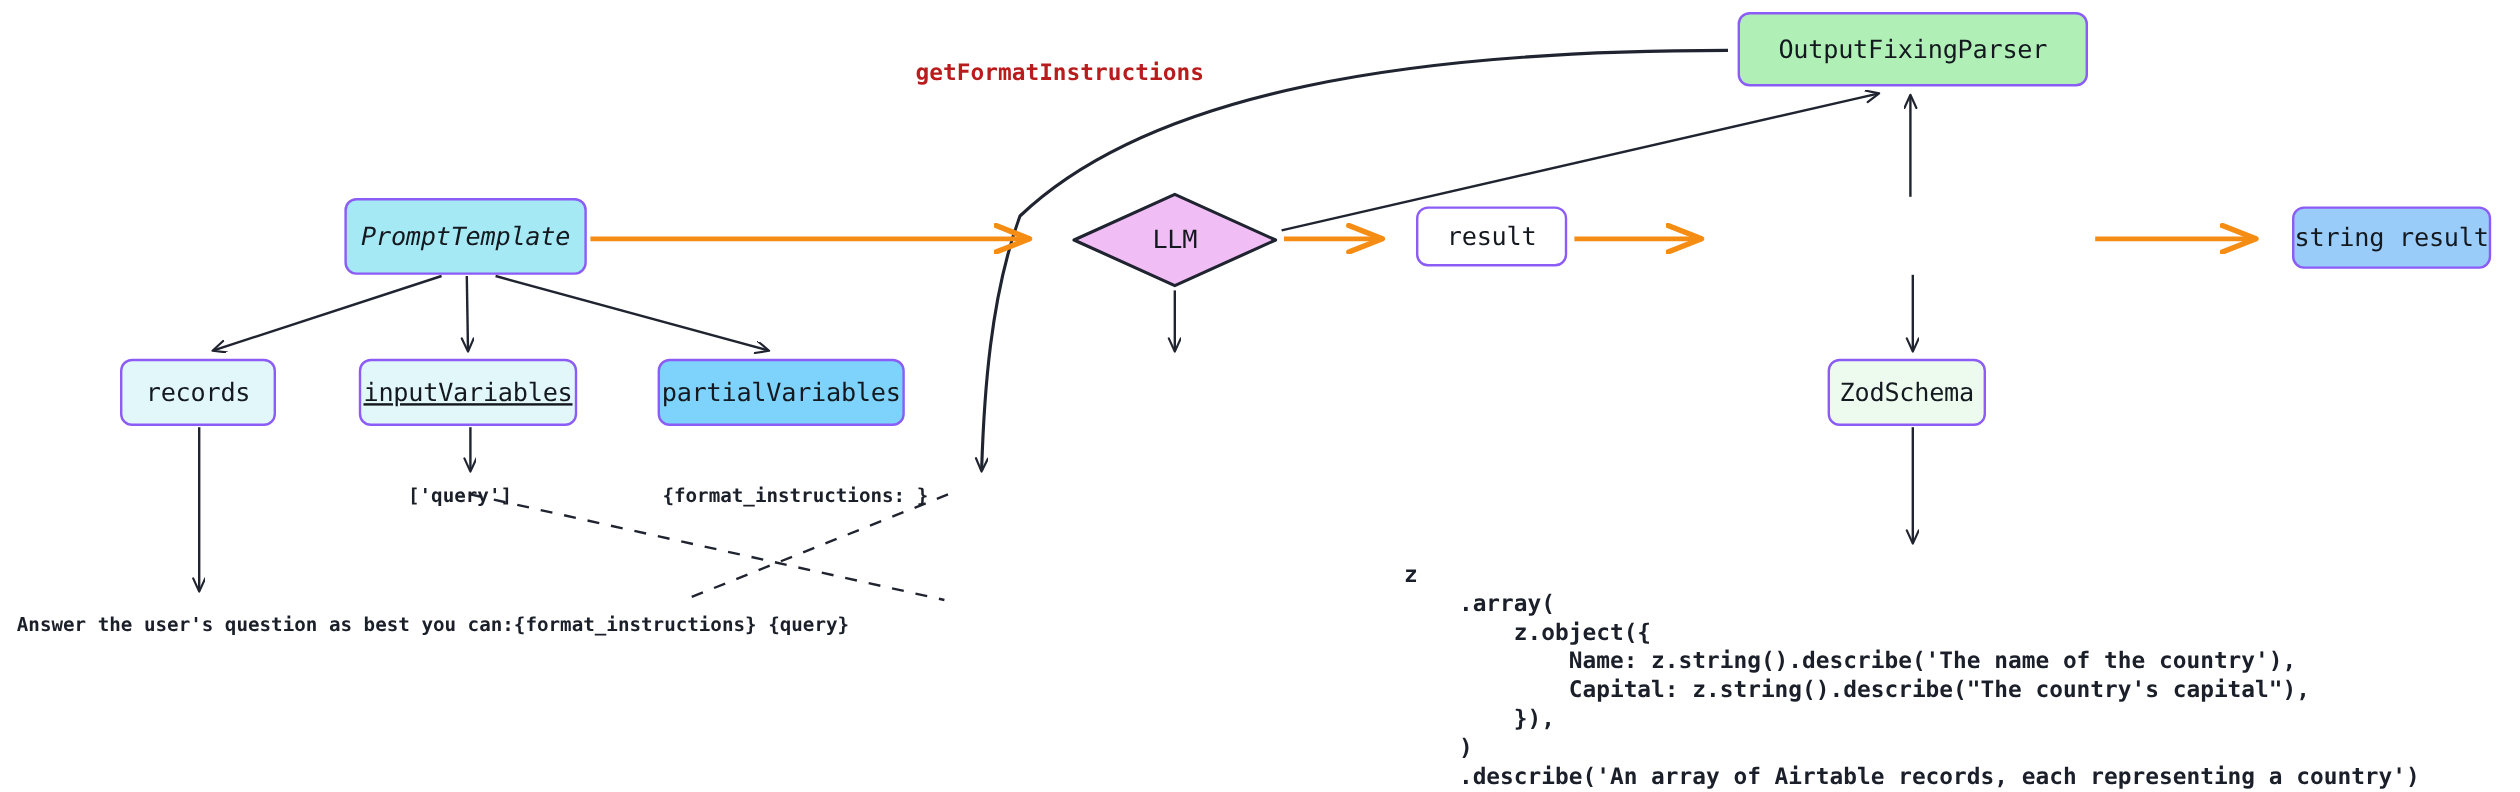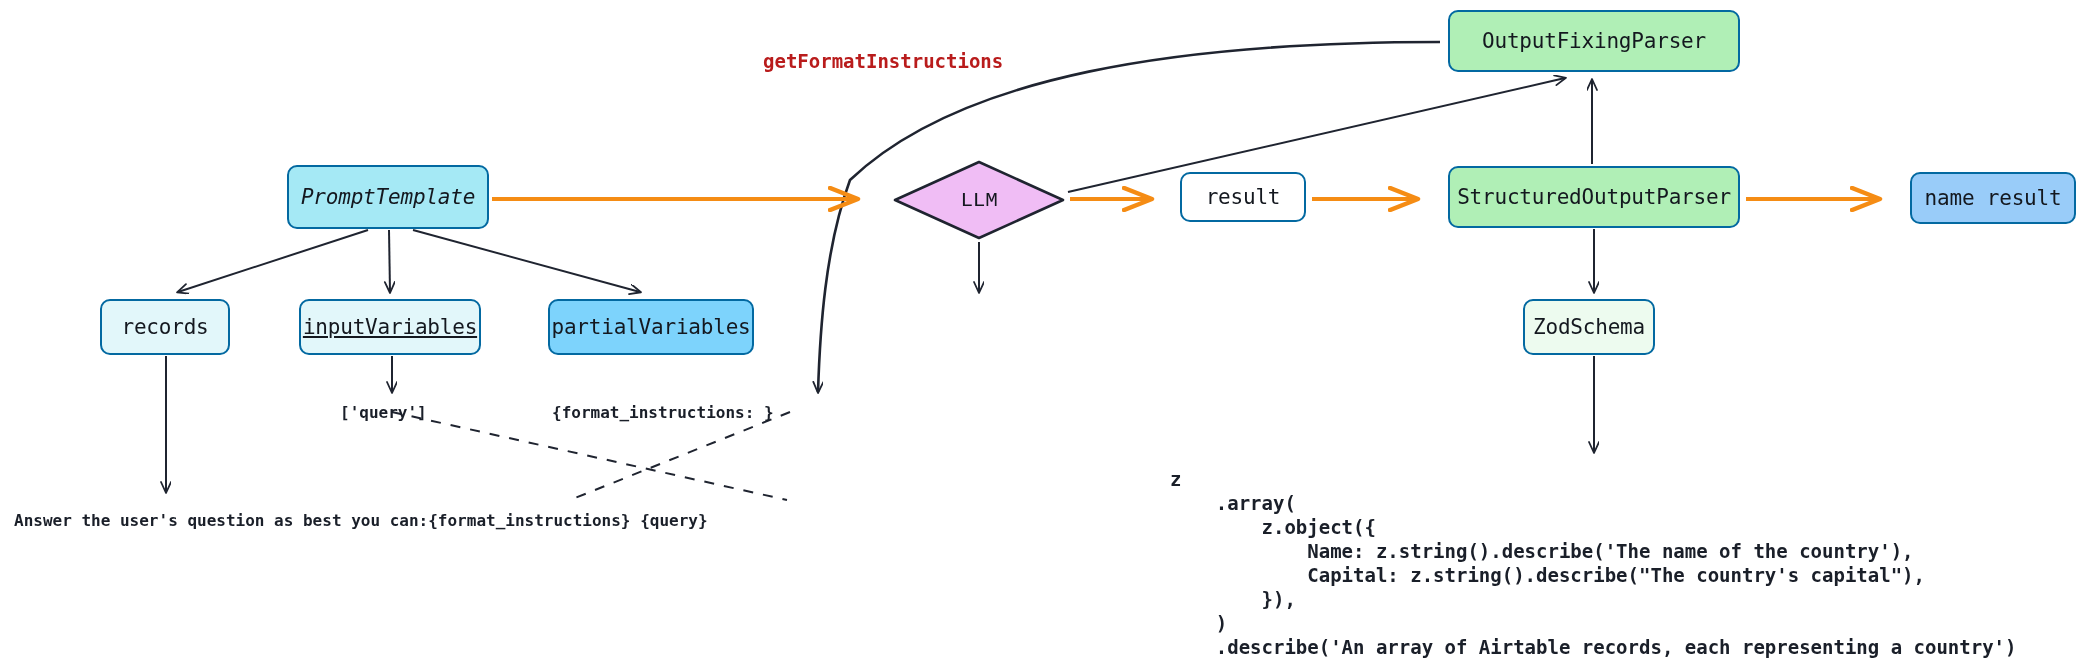--- a/index.html
+++ b/index.html
@@ -24,34 +24,33 @@
     width: 2100px;
     height: 660px;
     pointer-events: none;
   }
   .node {
     position: absolute;
     box-sizing: border-box;
     display: flex;
     align-items: center;
     justify-content: center;
-    border: 2px solid #0369a1;
+    border: 2px solid #8b5cf6;
     border-radius: 10px;
     font-family: "DejaVu Sans Mono", "Liberation Mono", monospace;
     font-size: 21px;
     color: #14181f;
     letter-spacing: -0.2px;
     white-space: nowrap;
     text-align: center;
   }
   .node.diamond {
     border: none;
     background: none;
     border-radius: 0;
-    font-family: Liberation Mono, monospace;
   }
   .diamond-shape {
     position: absolute;
     left: 0;
     top: 0;
     width: 100%;
     height: 100%;
   }
   .diamond-label {
     position: relative;
@@ -148,34 +147,31 @@
       <polygon points="86,2 170,40 86,78 2,40" fill="#f0bdf5" stroke="#1f2430" stroke-width="2.6" stroke-linejoin="round"></polygon>
     </svg>
     <span class="diamond-label">LLM</span>
   </div>
 
 
   <div class="node" style="left:1180px; top:172px; width:126px; height:50px; background:transparent;">
     <span>result</span>
   </div>
 
-  <div class="node" style="left:1448px; top:166px; width:292px; height:62px; background:#b0efb6;">
-    <span>StructuredOutputParser</span>
-  </div>
 
   <div class="node" style="left:1448px; top:10px; width:292px; height:62px; background:#b0efb6;">
     <span>OutputFixingParser</span>
   </div>
 
   <div class="node" style="left:1523px; top:299px; width:132px; height:56px; background:#edfbef;">
     <span>ZodSchema</span>
   </div>
 
   <div class="node" style="left:1910px; top:172px; width:166px; height:52px; background:#99ccf9;">
-    <span>name result</span>
+    <span>string result</span>
   </div>
 
   <div class="edge-label" style="left:763px; top:50px;">getFormatInstructions</div>
 
   <div class="plain-label" style="left:340px; top:403px;">['query']</div>
 
   <div class="plain-label" style="left:552px; top:403px;">{format_instructions: }</div>
 
   <div class="plain-label" style="left:14px; top:511px;">Answer the user's question as best you can:{format_instructions} {query}</div>
 

